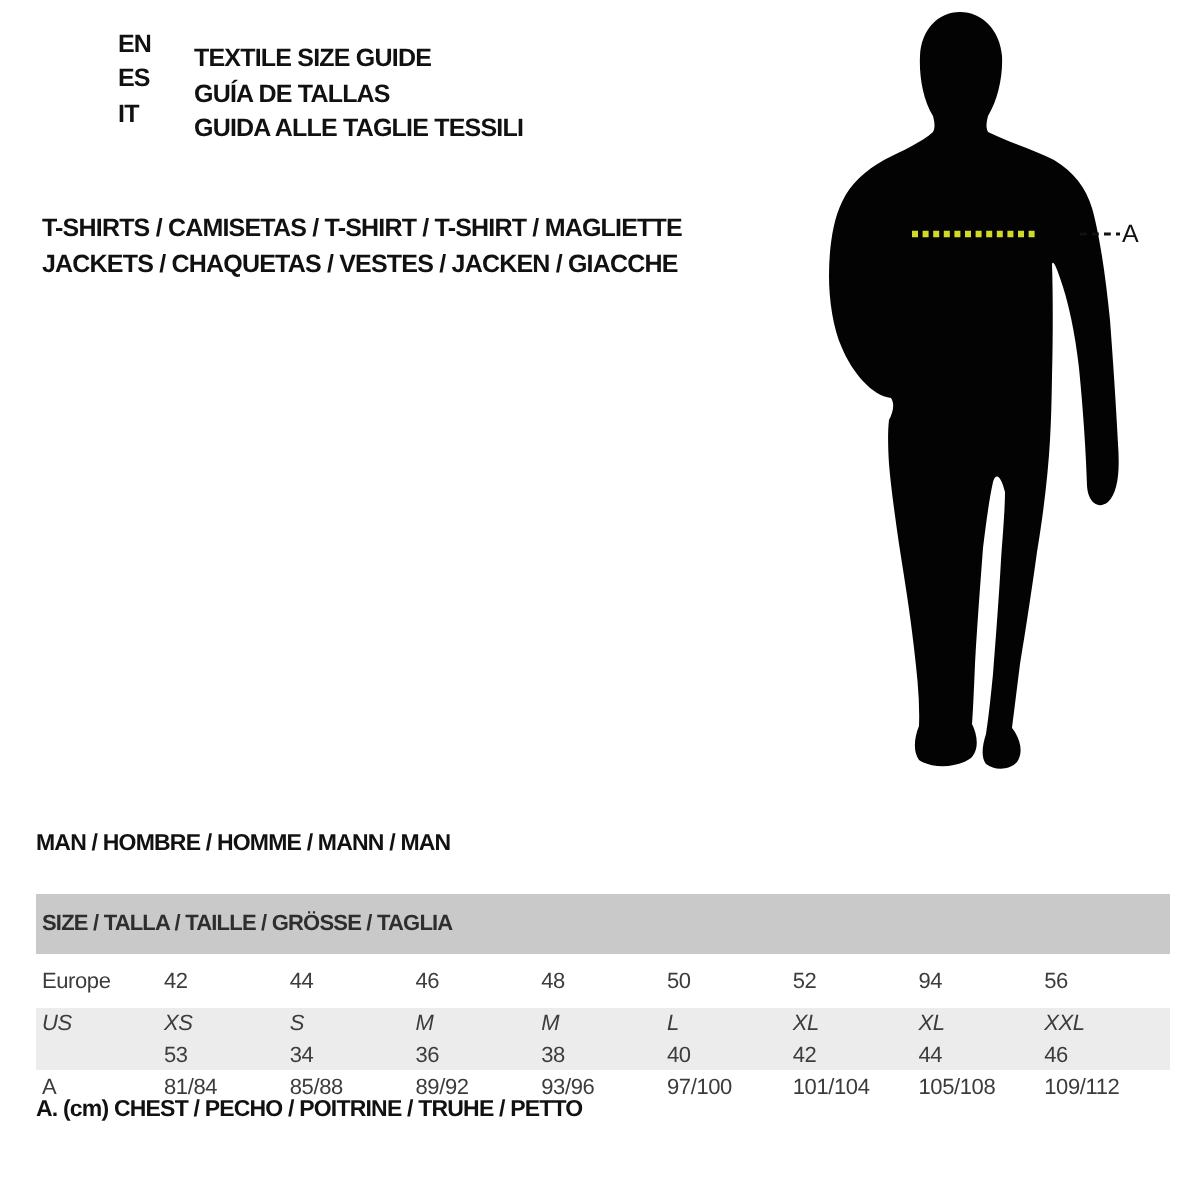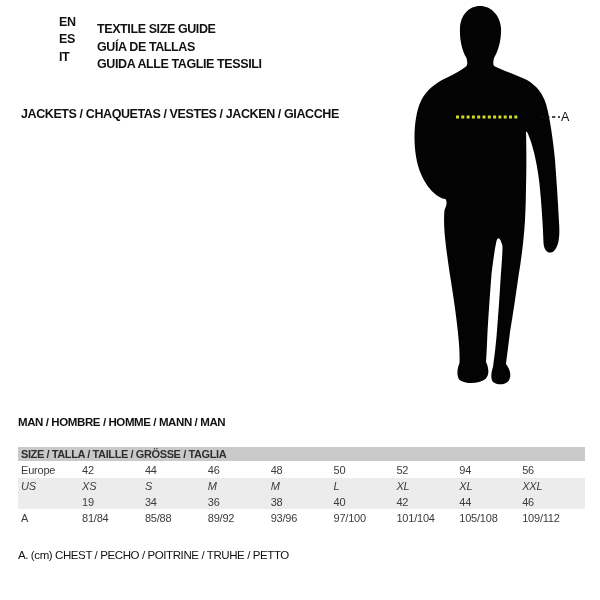--- a/index.html
+++ b/index.html
@@ -18,51 +18,52 @@
   
   #categories{left:21px;top:105px;color:#111;}
   .cat-line{font-size:12.5px;font-weight:bold;letter-spacing:-0.4px;line-height:18px;white-space:nowrap;}
   
   #figure-svg{left:400px;top:0px;}
   #measure-label{left:561px;top:110px;font-size:12.5px;font-weight:400;color:#111;}
   
   #section-title{left:18px;top:416px;font-size:11.5px;font-weight:bold;letter-spacing:-0.4px;color:#111;white-space:nowrap;}
   
   #size-table{left:18px;top:447px;width:567px;}
-  #table-header{height:14px;display:flex;align-items:center;padding-left:3px;box-sizing:border-box;
+  #table-header{height:30px;display:flex;align-items:center;padding-left:3px;box-sizing:border-box;
     font-size:11px;font-weight:bold;letter-spacing:-0.4px;color:#2e2e2e;}
   .t-row{display:grid;grid-template-columns:64px repeat(8,1fr);align-items:center;}
   .t-row .lbl{padding-left:3px;text-align:left;}
   .t-cell{font-size:11px;font-weight:400;letter-spacing:-0.2px;color:#3c3c3c;text-align:left;white-space:nowrap;}
-  #row-europe{height:17px;}
+  #row-europe{height:27px;}
   #row-us{height:16px;font-style:italic;}
   #row-num{height:15px;}
   #row-a{height:18px;}
   
-  #footnote{left:18px;top:549px;font-size:11.5px;font-weight:normal;letter-spacing:-0.4px;color:#111;white-space:nowrap;}
+  #footnote{left:18px;top:549px;font-size:11.5px;font-weight:bold;letter-spacing:-0.4px;color:#111;white-space:nowrap;}
 </style>
 </head>
 <body>
 
 <div id="lang-list" class="abs">
   <div class="lang-row">
     <span class="lang-code">EN</span>
     <span class="lang-label">TEXTILE SIZE GUIDE</span>
   </div>
   <div class="lang-row">
     <span class="lang-code">ES</span>
     <span class="lang-label">GUÍA DE TALLAS</span>
   </div>
   <div class="lang-row">
     <span class="lang-code">IT</span>
     <span class="lang-label">GUIDA ALLE TAGLIE TESSILI</span>
   </div>
 </div>
 
 <div id="categories" class="abs">
+  <div class="cat-line">T-SHIRTS / CAMISETAS / T-SHIRT / T-SHIRT / MAGLIETTE</div>
   <div class="cat-line">JACKETS / CHAQUETAS / VESTES / JACKEN / GIACCHE</div>
 </div>
 
 <svg id="figure-svg" class="abs" width="170" height="390" viewBox="0 0 170 390" aria-hidden="true">
   <path fill="#030303" d="
     M 80 6
     C 91 6 100 15 101 28
     C 101.5 38 99 50 94 58
     C 93 62 93 64 94 66
     C 104 71 117 75 127 80
@@ -136,21 +137,21 @@
       <span class="t-cell">S</span>
       <span class="t-cell">M</span>
       <span class="t-cell">M</span>
       <span class="t-cell">L</span>
       <span class="t-cell">XL</span>
       <span class="t-cell">XL</span>
       <span class="t-cell">XXL</span>
     </div>
     <div class="t-row" id="row-num">
       <span class="t-cell lbl"></span>
-      <span class="t-cell">19</span>
+      <span class="t-cell">53</span>
       <span class="t-cell">34</span>
       <span class="t-cell">36</span>
       <span class="t-cell">38</span>
       <span class="t-cell">40</span>
       <span class="t-cell">42</span>
       <span class="t-cell">44</span>
       <span class="t-cell">46</span>
     </div>
   </div>
 

